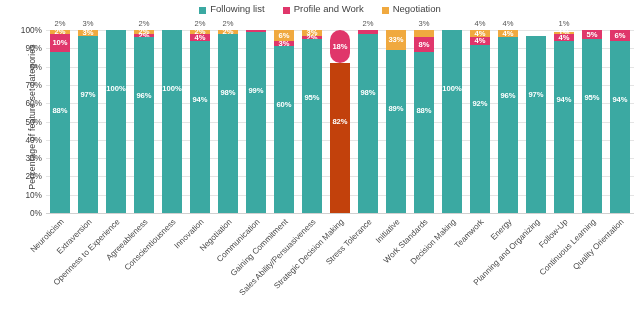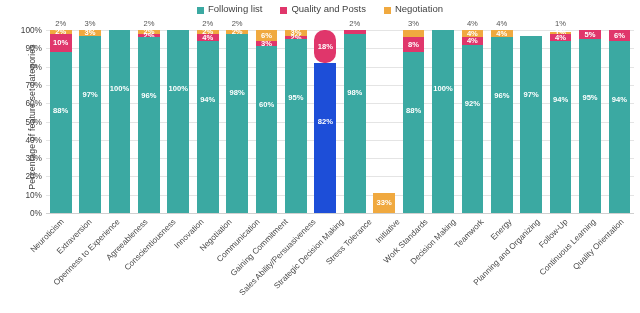--- a/index.html
+++ b/index.html
@@ -178,21 +178,21 @@
 
 <div id="chart-root">
 
   <div class="legend">
       <div class="legend-item">
         <span class="legend-swatch" style="background: rgb(59, 169, 162);"></span>
         <span>Following list</span>
       </div>
       <div class="legend-item">
         <span class="legend-swatch" style="background: rgb(224, 54, 107);"></span>
-        <span>Quality and Posts</span>
+        <span>Profile and Work</span>
       </div>
       <div class="legend-item">
         <span class="legend-swatch" style="background: rgb(240, 169, 63);"></span>
         <span>Negotiation</span>
       </div>
     </div>
 
   <div class="y-axis-title">Percentage of feature set categories</div>
 
   <div class="plot-area">
@@ -305,20 +305,28 @@
             <div class="seg seg-demographics" style="height: 2%; background: rgb(240, 169, 63);">
               <span class="seg-label">2%</span>
             </div>
             <div class="seg seg-following" style="height: 98%; background: rgb(59, 169, 162);">
               <span class="seg-label">98%</span>
             </div>
           </div>
         </div>
         <div class="bar-col">
           <div class="bar-stack">
+            <div class="seg seg-profile" style="height: 1%; background: rgb(224, 54, 107);"></div>
+            <div class="seg seg-following" style="height: 99%; background: rgb(59, 169, 162);">
+              <span class="seg-label">99%</span>
+            </div>
+          </div>
+        </div>
+        <div class="bar-col">
+          <div class="bar-stack">
             <div class="seg seg-demographics" style="height: 6%; background: rgb(240, 169, 63);">
               <span class="seg-label">6%</span>
             </div>
             <div class="seg seg-profile" style="height: 3%; background: rgb(224, 54, 107);">
               <span class="seg-label">3%</span>
             </div>
             <div class="seg seg-following" style="height: 91%; background: rgb(59, 169, 162);">
               <span class="seg-label">60%</span>
             </div>
           </div>
@@ -334,39 +342,42 @@
             <div class="seg seg-following" style="height: 95%; background: rgb(59, 169, 162);">
               <span class="seg-label">95%</span>
             </div>
           </div>
         </div>
         <div class="bar-col">
           <div class="bar-stack">
             <div class="seg seg-profile" style="height: 18%; background: rgb(224, 54, 107); border-radius: 10px;">
               <span class="seg-label">18%</span>
             </div>
-            <div class="seg seg-following" style="height: 82%; background: #1d4ed8;">
+            <div class="seg seg-following" style="height: 82%; background: #c2410c;">
               <span class="seg-label">82%</span>
             </div>
           </div>
         </div>
         <div class="bar-col">
           <div class="bar-stack">
             <span class="top-label">2%</span>
             <div class="seg seg-profile" style="height: 2%; background: rgb(224, 54, 107);"></div>
             <div class="seg seg-following" style="height: 98%; background: rgb(59, 169, 162);">
               <span class="seg-label">98%</span>
             </div>
           </div>
         </div>
         <div class="bar-col">
           <div class="bar-stack">
             <div class="seg seg-demographics" style="height: 11%; background: rgb(240, 169, 63);">
               <span class="seg-label">33%</span>
             </div>
+            <div class="seg seg-following" style="height: 89%; background: rgb(59, 169, 162);">
+              <span class="seg-label">89%</span>
+            </div>
           </div>
         </div>
         <div class="bar-col">
           <div class="bar-stack">
             <span class="top-label">3%</span>
             <div class="seg seg-demographics" style="height: 4%; background: rgb(240, 169, 63);"></div>
             <div class="seg seg-profile" style="height: 8%; background: rgb(224, 54, 107);">
               <span class="seg-label">8%</span>
             </div>
             <div class="seg seg-following" style="height: 88%; background: rgb(59, 169, 162);">

